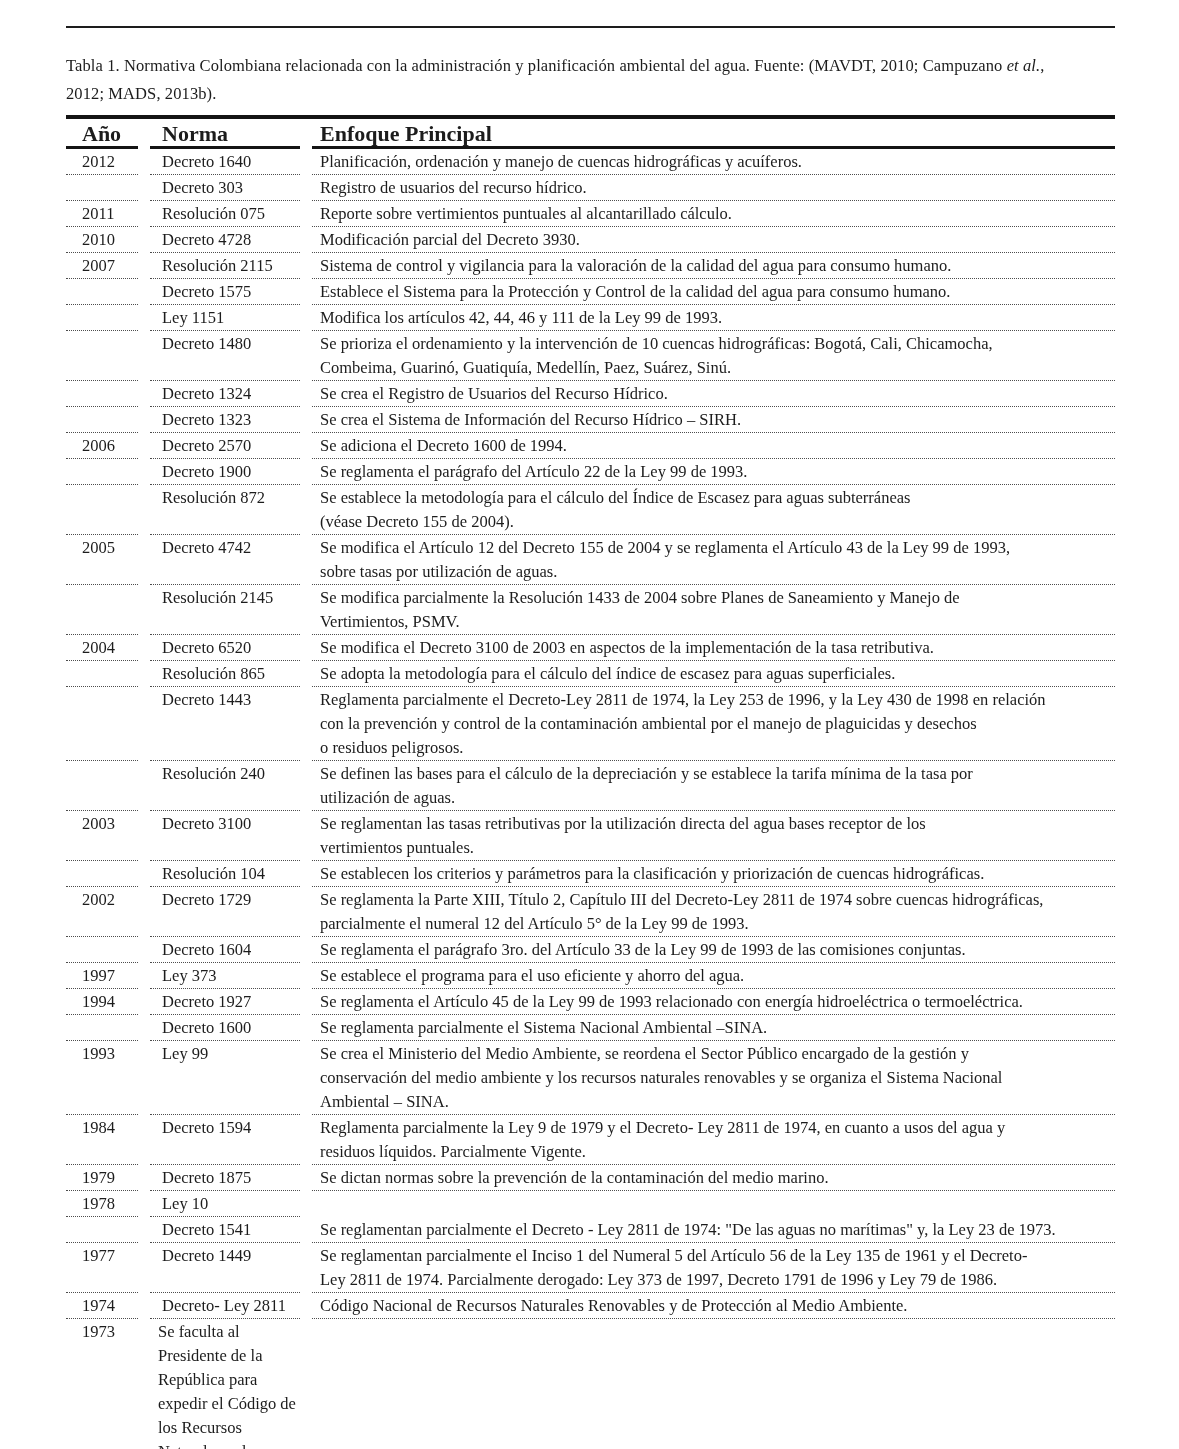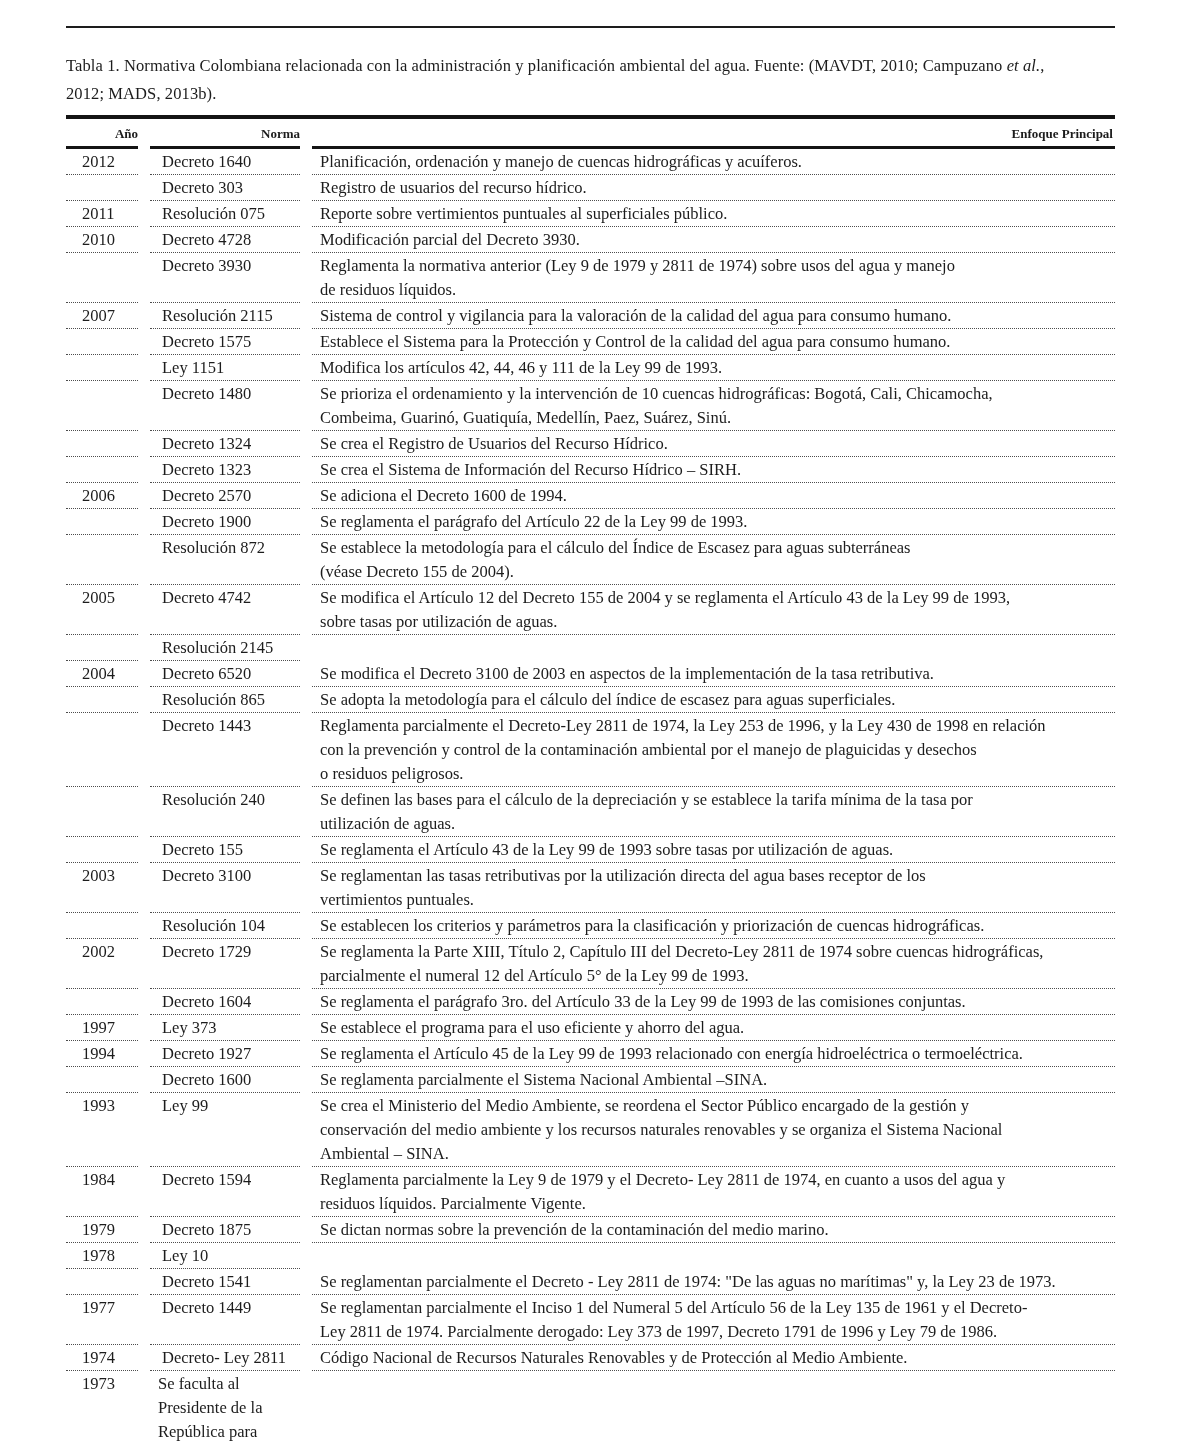--- a/index.html
+++ b/index.html
@@ -38,25 +38,24 @@
     border-top: 4px solid #141414;
     border-bottom: 5px solid #141414;
   }
   .hdr-row, .row {
     display: grid;
     grid-template-columns: 72px 150px 1fr;
     column-gap: 12px;
   }
   .hcell {
     font-weight: bold;
-    font-size: 13px;
+    font-size: 22px;
     line-height: 23px;
     padding: 3px 0 1px 0;
     border-bottom: 3px solid #141414;
-    text-align: right;
   }
   .cell {
     font-size: 16.5px;
     line-height: 24px;
     padding-top: 1px;
     border-bottom: 1px dotted #4d4d4d;
   }
   .row:last-child .cell { border-bottom: none; }
   .c-year   { padding-left: 16px; }
   .c-norma  { padding-left: 12px; }
@@ -86,32 +85,26 @@
           <div class="cell c-enfoque">Planificación, ordenación y manejo de cuencas hidrográficas y acuíferos.</div>
         </div>
         <div class="row">
           <div class="cell c-year"></div>
           <div class="cell c-norma">Decreto 303</div>
           <div class="cell c-enfoque">Registro de usuarios del recurso hídrico.</div>
         </div>
         <div class="row">
           <div class="cell c-year">2011</div>
           <div class="cell c-norma">Resolución 075</div>
-          <div class="cell c-enfoque">Reporte sobre vertimientos puntuales al superficiales público.</div>
+          <div class="cell c-enfoque">Reporte sobre vertimientos puntuales al alcantarillado cálculo.</div>
         </div>
         <div class="row">
           <div class="cell c-year">2010</div>
           <div class="cell c-norma">Decreto 4728</div>
           <div class="cell c-enfoque">Modificación parcial del Decreto 3930.</div>
-        </div>
-        <div class="row">
-          <div class="cell c-year"></div>
-          <div class="cell c-norma">Decreto 3930</div>
-          <div class="cell c-enfoque">Reglamenta la normativa anterior (Ley 9 de 1979 y 2811 de 1974) sobre usos del agua y manejo
-de residuos líquidos.</div>
         </div>
         <div class="row">
           <div class="cell c-year">2007</div>
           <div class="cell c-norma">Resolución 2115</div>
           <div class="cell c-enfoque">Sistema de control y vigilancia para la valoración de la calidad del agua para consumo humano.</div>
         </div>
         <div class="row">
           <div class="cell c-year"></div>
           <div class="cell c-norma">Decreto 1575</div>
           <div class="cell c-enfoque">Establece el Sistema para la Protección y Control de la calidad del agua para consumo humano.</div>
@@ -155,20 +148,22 @@
         </div>
         <div class="row">
           <div class="cell c-year">2005</div>
           <div class="cell c-norma">Decreto 4742</div>
           <div class="cell c-enfoque">Se modifica el Artículo 12 del Decreto 155 de 2004 y se reglamenta el Artículo 43 de la Ley 99 de 1993,
 sobre tasas por utilización de aguas.</div>
         </div>
         <div class="row">
           <div class="cell c-year"></div>
           <div class="cell c-norma">Resolución 2145</div>
+          <div class="cell c-enfoque">Se modifica parcialmente la Resolución 1433 de 2004 sobre Planes de Saneamiento y Manejo de
+Vertimientos, PSMV.</div>
         </div>
         <div class="row">
           <div class="cell c-year">2004</div>
           <div class="cell c-norma">Decreto 6520</div>
           <div class="cell c-enfoque">Se modifica el Decreto 3100 de 2003 en aspectos de la implementación de la tasa retributiva.</div>
         </div>
         <div class="row">
           <div class="cell c-year"></div>
           <div class="cell c-norma">Resolución 865</div>
           <div class="cell c-enfoque">Se adopta la metodología para el cálculo del índice de escasez para aguas superficiales.</div>
@@ -178,25 +173,20 @@
           <div class="cell c-norma">Decreto 1443</div>
           <div class="cell c-enfoque">Reglamenta parcialmente el Decreto-Ley 2811 de 1974, la Ley 253 de 1996, y la Ley 430 de 1998 en relación
 con la prevención y control de la contaminación ambiental por el manejo de plaguicidas y desechos
 o residuos peligrosos.</div>
         </div>
         <div class="row">
           <div class="cell c-year"></div>
           <div class="cell c-norma">Resolución 240</div>
           <div class="cell c-enfoque">Se definen las bases para el cálculo de la depreciación y se establece la tarifa mínima de la tasa por
 utilización de aguas.</div>
-        </div>
-        <div class="row">
-          <div class="cell c-year"></div>
-          <div class="cell c-norma">Decreto 155</div>
-          <div class="cell c-enfoque">Se reglamenta el Artículo 43 de la Ley 99 de 1993 sobre tasas por utilización de aguas.</div>
         </div>
         <div class="row">
           <div class="cell c-year">2003</div>
           <div class="cell c-norma">Decreto 3100</div>
           <div class="cell c-enfoque">Se reglamentan las tasas retributivas por la utilización directa del agua bases receptor de los
 vertimientos puntuales.</div>
         </div>
         <div class="row">
           <div class="cell c-year"></div>
           <div class="cell c-norma">Resolución 104</div>

